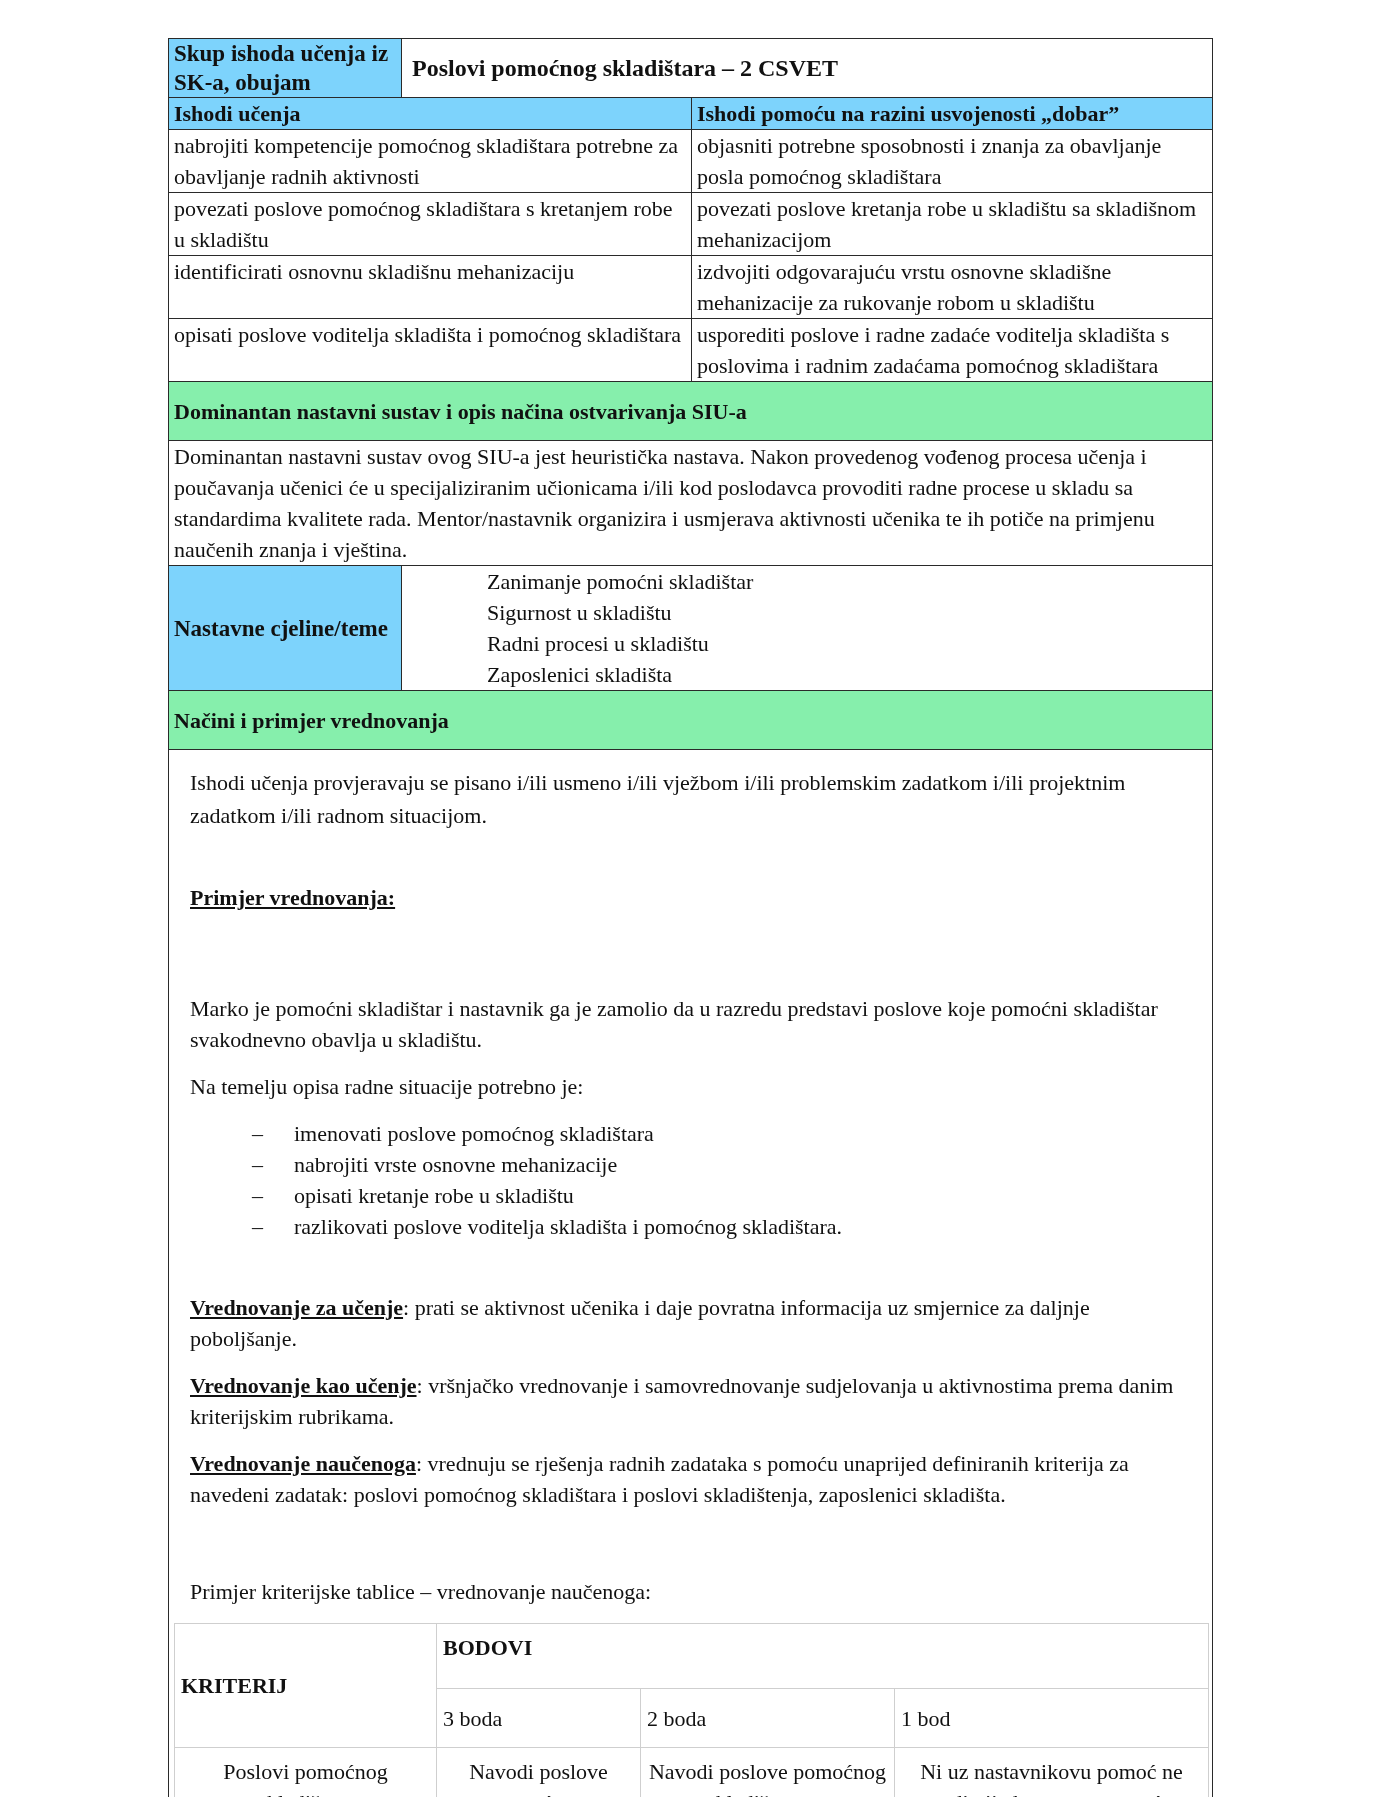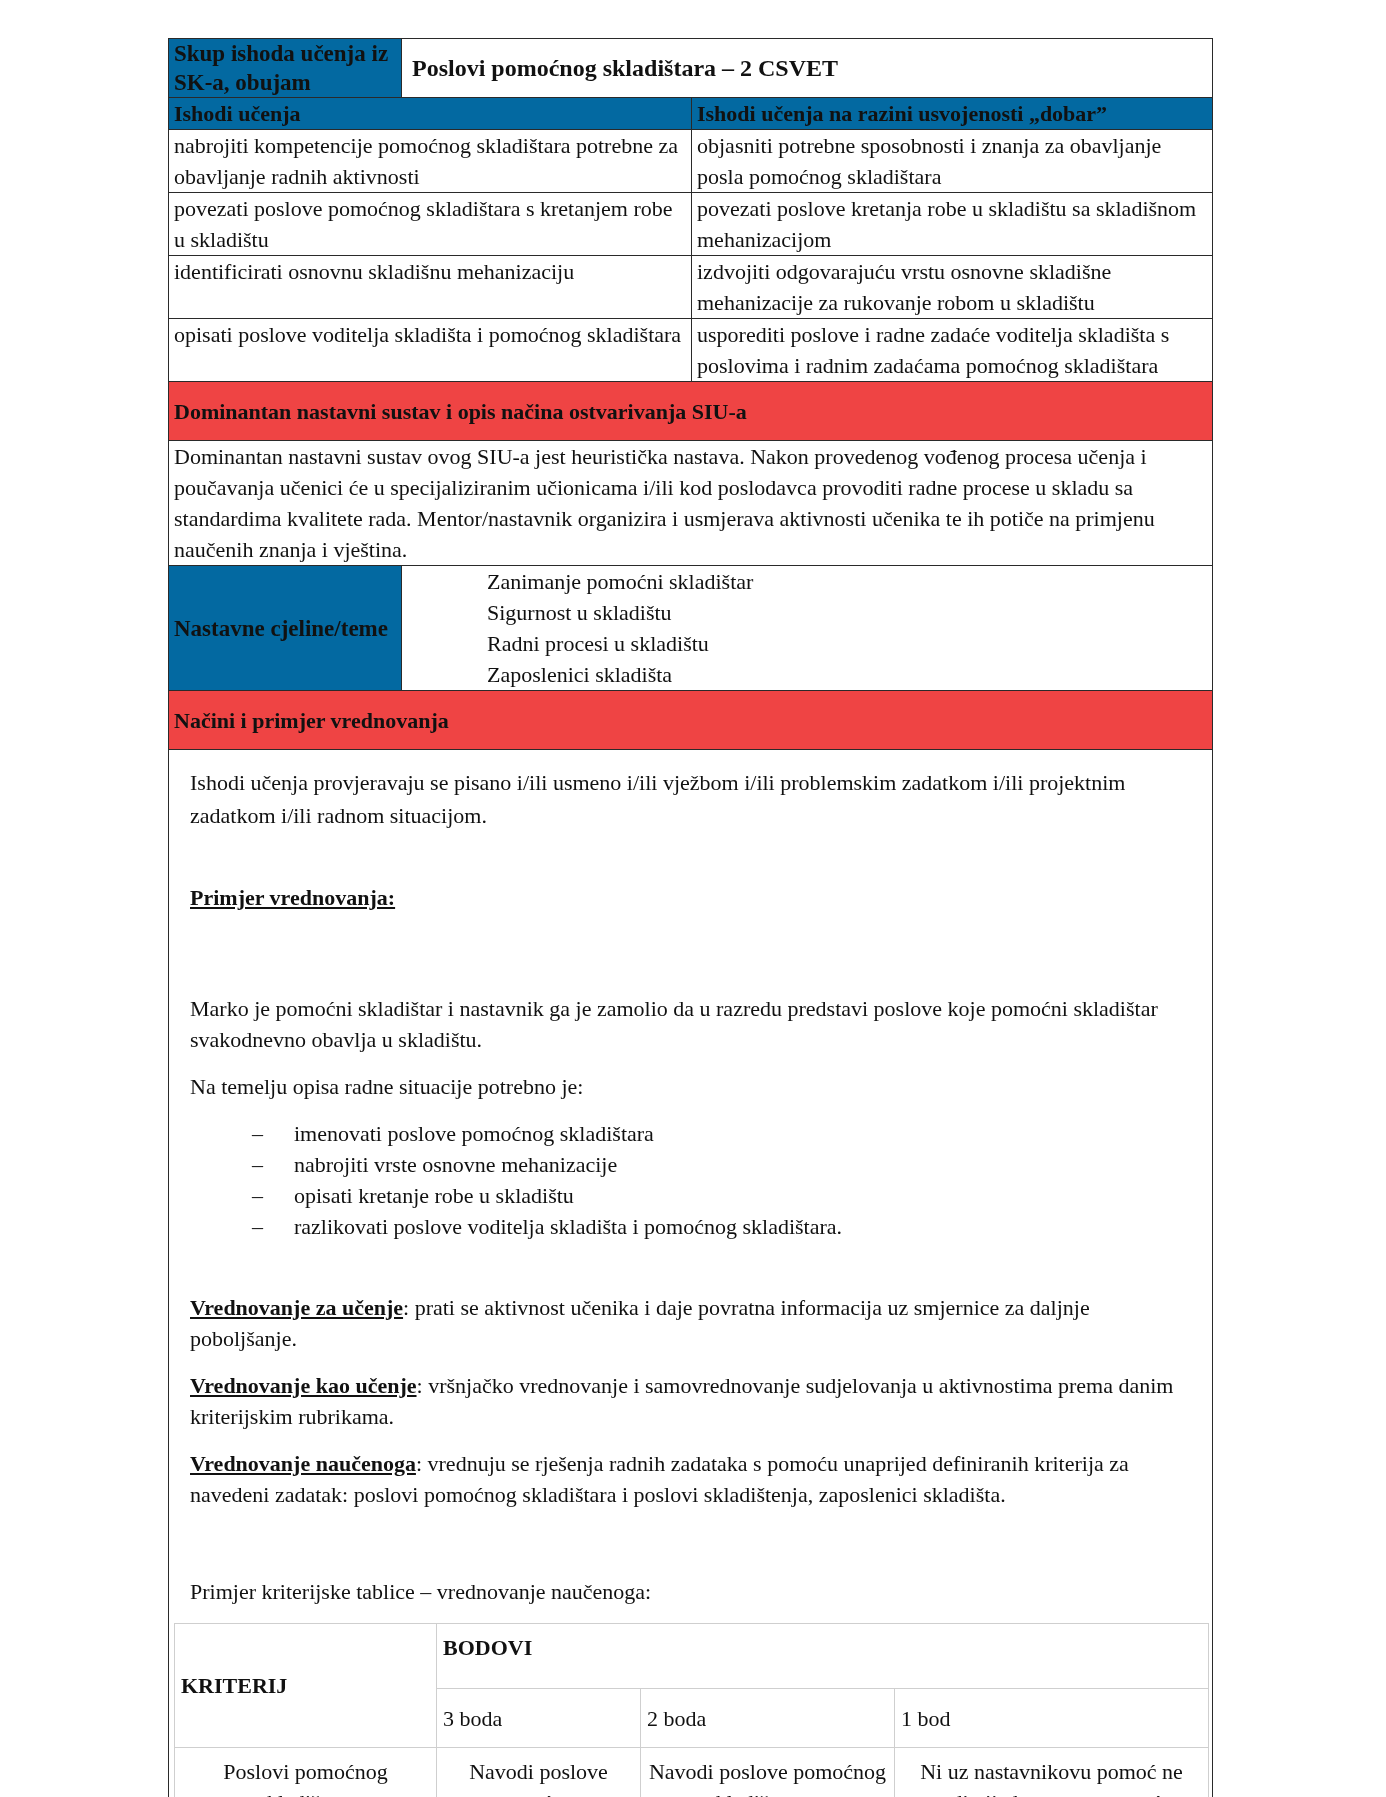--- a/index.html
+++ b/index.html
@@ -26,32 +26,32 @@
     table-layout: fixed;
     font-size: 22px;
     line-height: 31px;
   }
   table.main td {
     border: 1.5px solid #2a2a2a;
     vertical-align: top;
     padding: 0 5px;
   }
   .hdr {
-    background: #0369a1;
+    background: #7dd3fc;
     font-weight: bold;
     margin-top: 32px;
   }
   .tall-title {
     font-size: 24px;
     vertical-align: middle !important;
     padding-left: 10px !important;
     font-weight: bold;
   }
   .section-hdr {
-    background: #ef4444;
+    background: #86efac;
     font-weight: bold;
     height: 58px;
     vertical-align: middle !important;
     padding-left: 5px !important;
   }
   .topics-label {
     vertical-align: middle !important;
   }
   .topic-list {
     padding-left: 85px !important;
@@ -124,21 +124,21 @@
     </colgroup>
 
     <tbody>
         <tr>
       <td class="hdr" style="font-size:23px;line-height:29px;">Skup ishoda učenja iz SK-a, obujam</td>
       <td colspan="2" class="tall-title">Poslovi pomoćnog skladištara – 2 CSVET</td>
     </tr>
 
     <tr>
       <td colspan="2" class="hdr">Ishodi učenja</td>
-      <td class="hdr">Ishodi učenja na razini usvojenosti „dobar”</td>
+      <td class="hdr">Ishodi pomoću na razini usvojenosti „dobar”</td>
     </tr>
 
     <tr>
       <td colspan="2">nabrojiti kompetencije pomoćnog skladištara potrebne za obavljanje radnih aktivnosti</td>
       <td>objasniti potrebne sposobnosti i znanja za obavljanje posla pomoćnog skladištara</td>
     </tr>
     <tr>
       <td colspan="2">povezati poslove pomoćnog skladištara s kretanjem robe u skladištu</td>
       <td>povezati poslove kretanja robe u skladištu sa skladišnom mehanizacijom</td>
     </tr>

